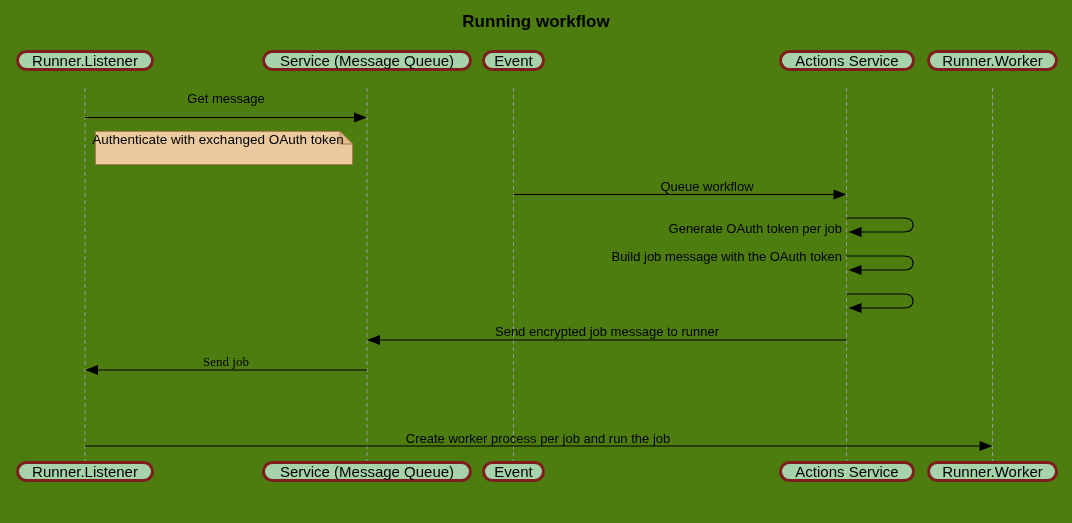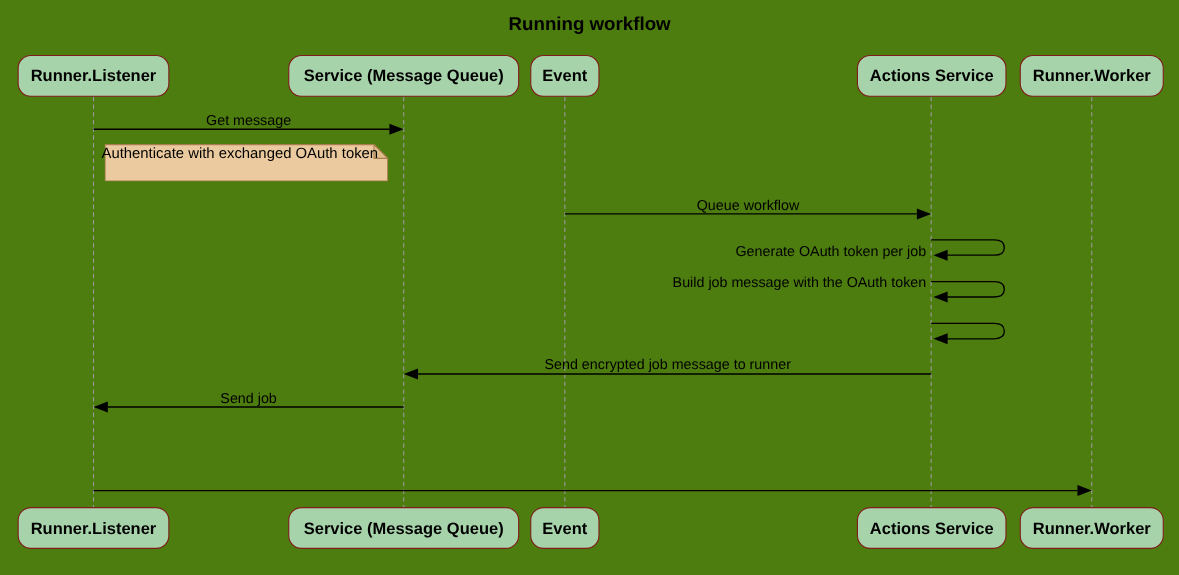--- a/index.html
+++ b/index.html
@@ -33,31 +33,30 @@
     position: absolute;
     left: 536px;
     top: 12px;
     transform: translateX(-50%);
     font-size: 17px;
     font-weight: bold;
     white-space: nowrap;
   }
   .actor {
     position: absolute;
-    height: 38px;
+    height: 21px;
     background: #A7D3AA;
-    border: 1px solid #7f1d1d;
+    border: 3px solid #7f1d1d;
     border-radius: 12px;
     box-sizing: border-box;
     display: flex;
     align-items: center;
     justify-content: center;
     font-size: 15px;
     white-space: nowrap;
-    font-weight: bold;
   }
   .msg-label {
     position: absolute;
     font-size: 13px;
     white-space: nowrap;
     transform: translate(-50%, -50%);
   }
   .msg-label.right-aligned {
     transform: translateY(-50%);
   }
@@ -135,26 +134,27 @@
   </svg>
 
   <div class="title">Running workflow</div>
 
   <div class="actor" style="left:16px;  top:50px; width:138px;">Runner.Listener</div>
   <div class="actor" style="left:262px; top:50px; width:210px;">Service (Message Queue)</div>
   <div class="actor" style="left:482px; top:50px; width:63px;">Event</div>
   <div class="actor" style="left:779px; top:50px; width:136px;">Actions Service</div>
   <div class="actor" style="left:927px; top:50px; width:131px;">Runner.Worker</div>
 
-  <div class="msg-label" style="left:226px; top:109px;text-align:right;">Get message</div>
-  <div class="msg-label" style="left:680px; top:186px;">Queue workflow</div>
+  <div class="msg-label" style="left:226px; top:98px;text-align:right;">Get message</div>
+  <div class="msg-label" style="left:707px; top:186px;">Queue workflow</div>
   <div class="msg-label right-aligned" style="right:230px; top:228px;">Generate OAuth token per job</div>
   <div class="msg-label right-aligned" style="right:230px; top:256px;margin-left:48px;">Build job message with the OAuth token</div>
   <div class="msg-label" style="left:607px; top:331px;">Send encrypted job message to runner</div>
-  <div class="msg-label" style="left:226px; top:362px;">Send job</div>
+  <div class="msg-label" style="left:226px; top:362px;font-family:Liberation Serif, serif;">Send job</div>
+  <div class="msg-label" style="left:538px; top:438px;">Create worker process per job and run the job</div>
 
   <div class="note" style="left:95px; top:131px; width:258px;">
     <svg class="note-bg" width="258" height="34">
       <path d="M0.5,0.5 H245 L257.5,13 V33.5 H0.5 Z" fill="#EACA9E" stroke="#A87E4E"></path>
       <path d="M245,0.5 L245,13 L257.5,13 Z" fill="#E2BD8C" stroke="#A87E4E"></path>
     </svg>
     <span class="note-text">Authenticate with exchanged OAuth token</span>
   </div>
 
 

